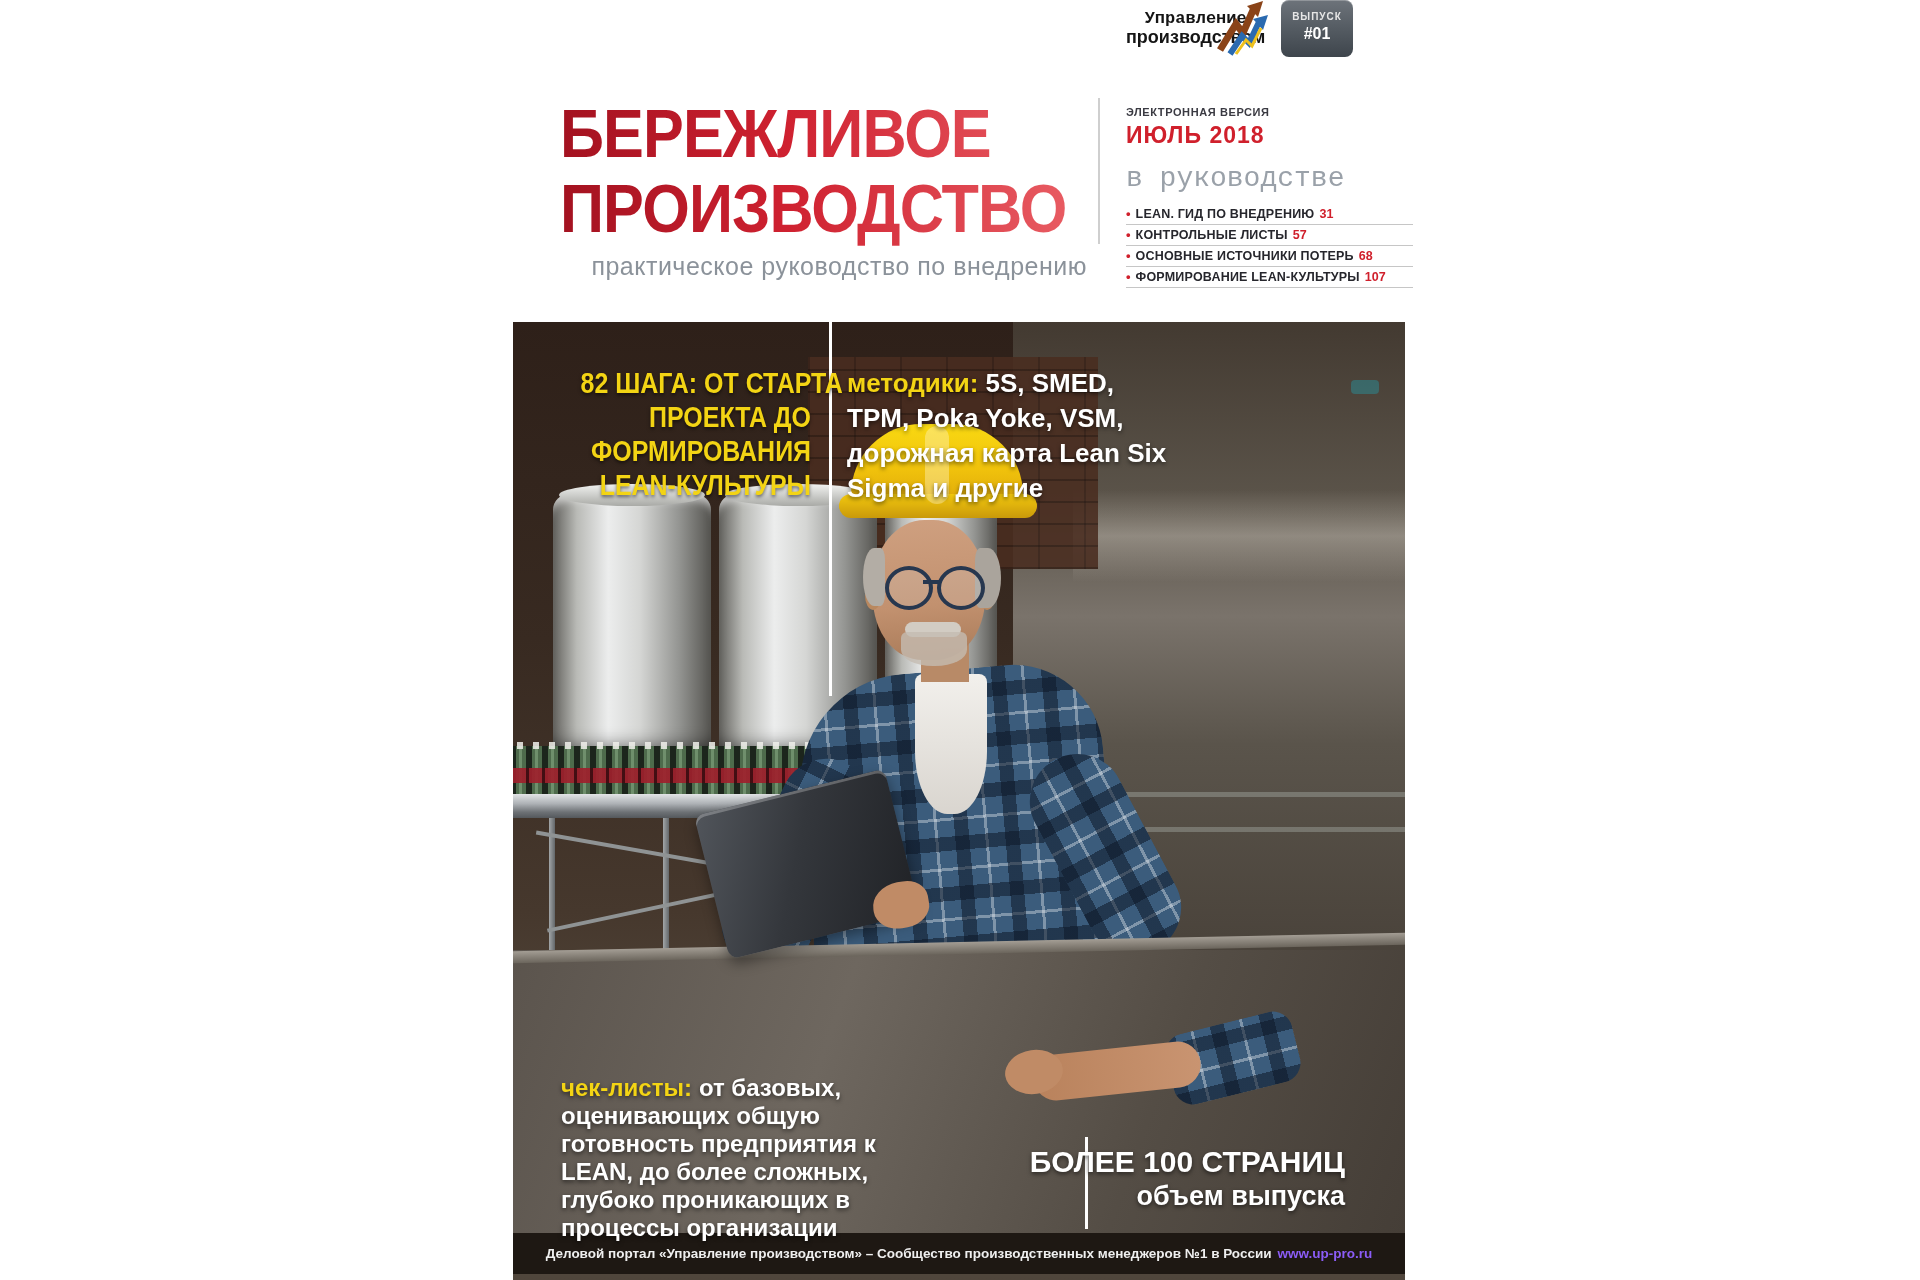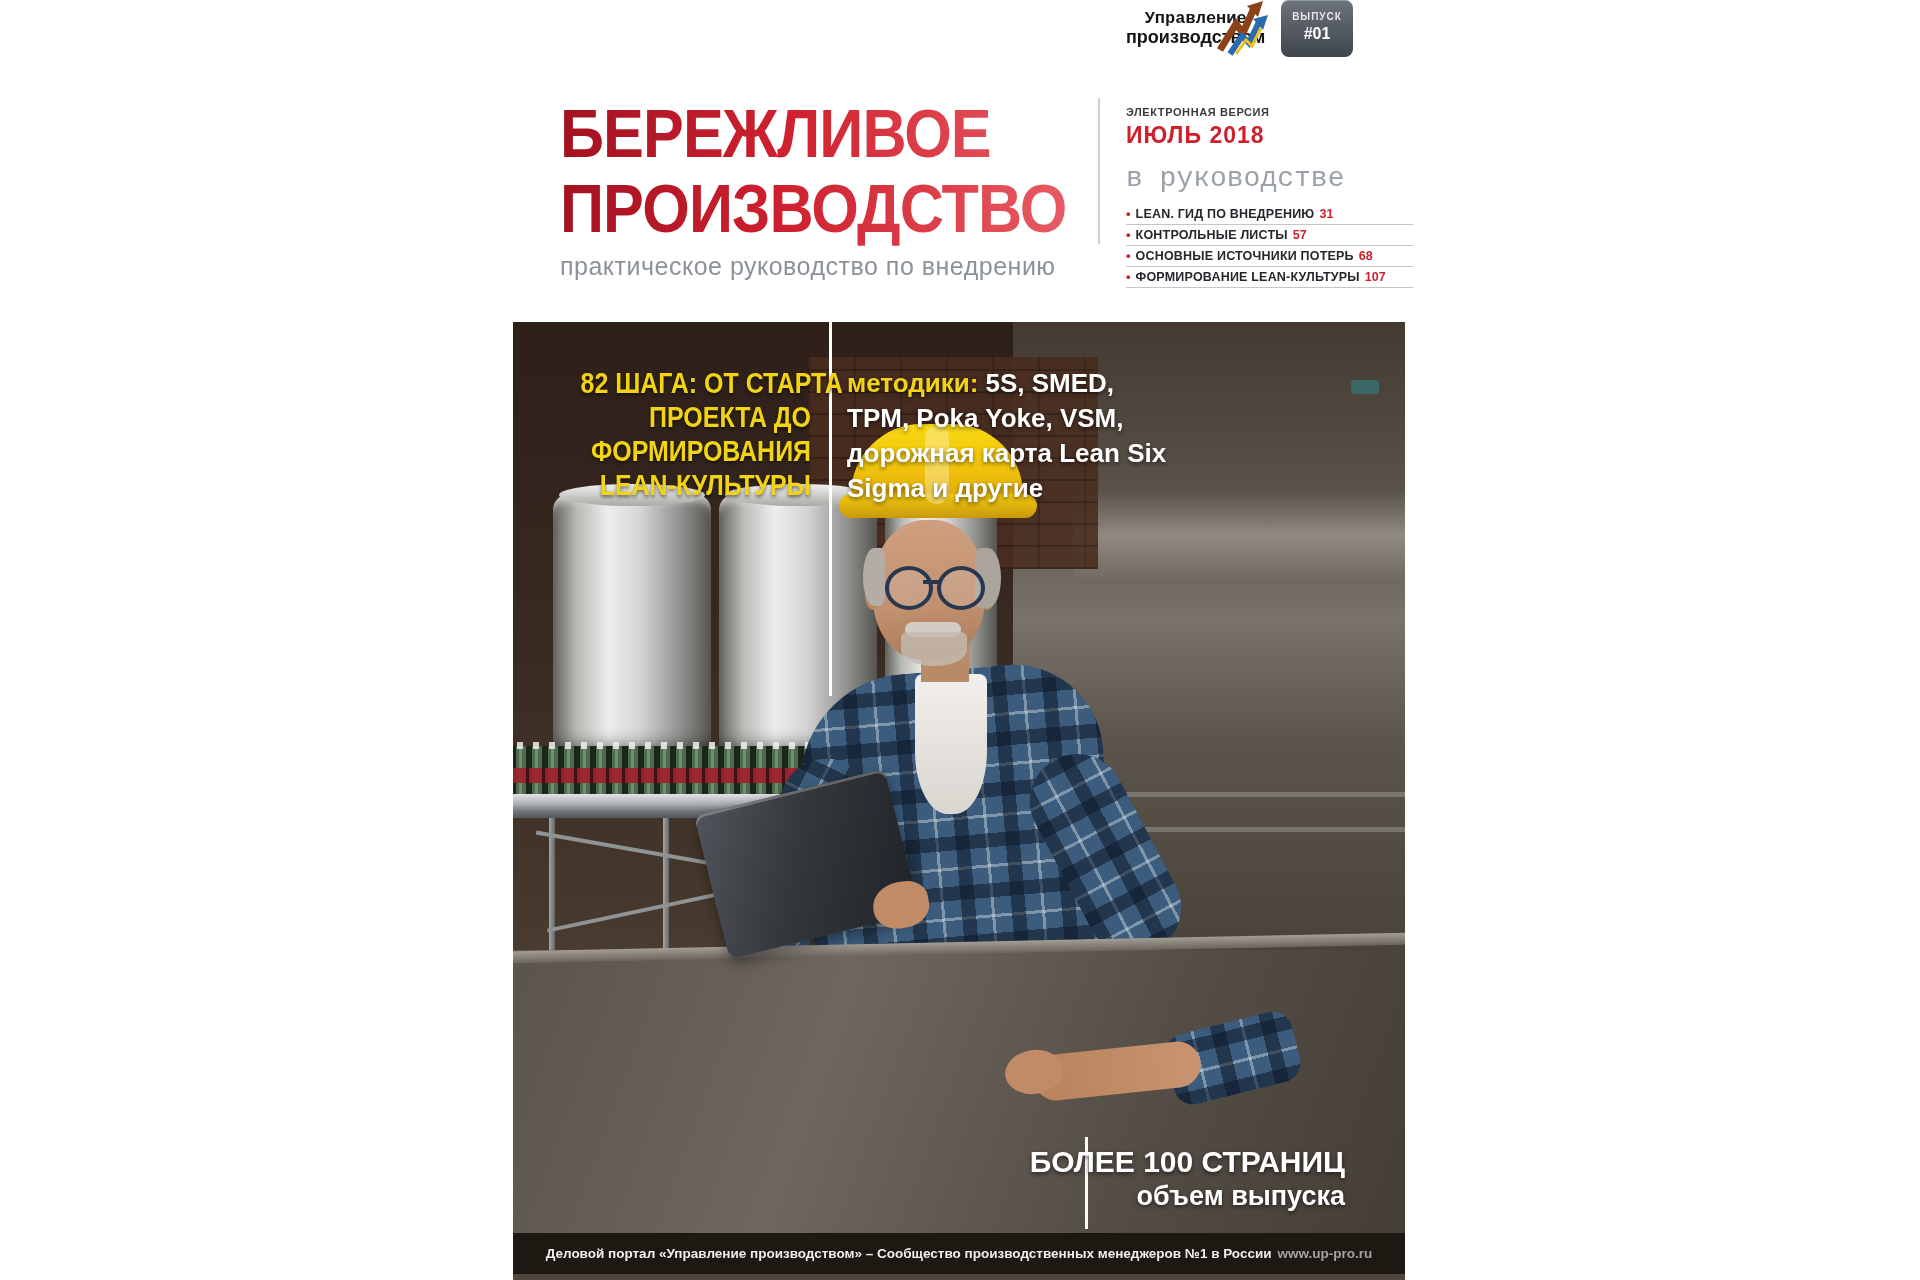--- a/index.html
+++ b/index.html
@@ -18,21 +18,21 @@
   .issue-label{display:block;margin-top:11px;font-size:10px;font-weight:700;
      letter-spacing:1px;color:#e6e6e6;text-transform:uppercase;}
   .issue-number{display:block;font-size:16px;font-weight:800;color:#fff;line-height:24px;}
 
   
   .title{left:560px;top:96px;line-height:75px;font-size:68px;font-weight:800;
      letter-spacing:-1px;transform:scaleX(.9);transform-origin:left top;white-space:nowrap;}
   .title div{background:linear-gradient(90deg,#a31220 0%,#cf2130 45%,#e85b62 100%);
      -webkit-background-clip:text;background-clip:text;color:transparent;
      -webkit-text-fill-color:transparent;}
-  .subtitle{left:560px;top:252px;width:527px;font-size:25px;
+  .subtitle{left:560px;top:252px;width:527px;text-align:right;font-size:25px;
      color:#8b929a;letter-spacing:.5px;}
   .v-divider{left:1098px;top:98px;width:2px;height:146px;background:#cfcfcf;}
   .edition{left:1126px;top:106px;font-size:11px;font-weight:700;color:#3a3a42;letter-spacing:.6px;}
   .issue-date{left:1126px;top:122px;font-size:23px;font-weight:800;color:#d0202c;letter-spacing:1px;}
   .toc-title{left:1126px;top:163px;font-size:28px;color:#9aa1a9;font-family:Liberation Mono, monospace;}
   .toc{left:1126px;top:204px;width:287px;}
   .toc-row{display:flex;align-items:baseline;border-bottom:1px solid #c6c6c6;
      padding:2px 0 3px 0;font-size:12.5px;font-weight:700;color:#26262c;}
   .toc-row::before{content:"•";color:#d0202c;margin-right:5px;font-size:13px;}
   .toc-label{letter-spacing:.2px;}
@@ -116,21 +116,21 @@
   .checklists{left:48px;top:752px;width:392px;font-size:24px;font-weight:700;color:#fff;line-height:28px;}
   .yellow{color:#f3d414;}
   .prefix{margin-right:7px;}
   .volume{right:60px;top:822px;text-align:right;color:#fff;}
   .volume-l1{font-size:30px;font-weight:700;line-height:36px;}
   .volume-l2{font-size:27px;font-weight:700;line-height:32px;}
 
   
   .footer-bar{left:513px;top:1233px;width:892px;height:41px;background:#1e1813;
      display:flex;align-items:center;justify-content:center;font-size:13.5px;color:#efefef;font-weight:700;}
-  .footer-link{color:#a3a3a3;margin-left:6px;}
+  .footer-link{color:#8b5cf6;margin-left:6px;}
 </style>
 </head>
 <body>
 
 <div class="abs" style="inset:0;">
 
   <div class="abs logo-text">
     <div class="logo-l1">Управление</div>
     <div class="logo-l2">производством</div>
   </div>
@@ -239,20 +239,23 @@
 
     <div class="abs ph-text headline">
       <div>82 ШАГА: ОТ СТАРТА</div>
       <div>ПРОЕКТА ДО</div>
       <div>ФОРМИРОВАНИЯ</div>
       <div>LEAN-КУЛЬТУРЫ</div>
     </div>
     <div class="abs ph-text methods">
       <span class="yellow prefix">методики:</span><span>5S, SMED, TPM, Poka Yoke, VSM, дорожная карта Lean Six Sigma и другие</span>
     </div>
+    <div class="abs ph-text checklists">
+      <span class="yellow prefix">чек-листы:</span><span>от базовых, оценивающих общую готовность предприятия к LEAN, до более сложных, глубоко проникающих в процессы организации</span>
+    </div>
     <div class="abs ph-text volume">
       <div class="volume-l1">БОЛЕЕ 100 СТРАНИЦ</div>
       <div class="volume-l2">объем выпуска</div>
     </div>
   </div>
 
   <div class="abs footer-bar">
     <span>Деловой портал «Управление производством» – Сообщество производственных менеджеров №1 в России</span>
     <span class="footer-link">www.up-pro.ru</span>
   </div>

